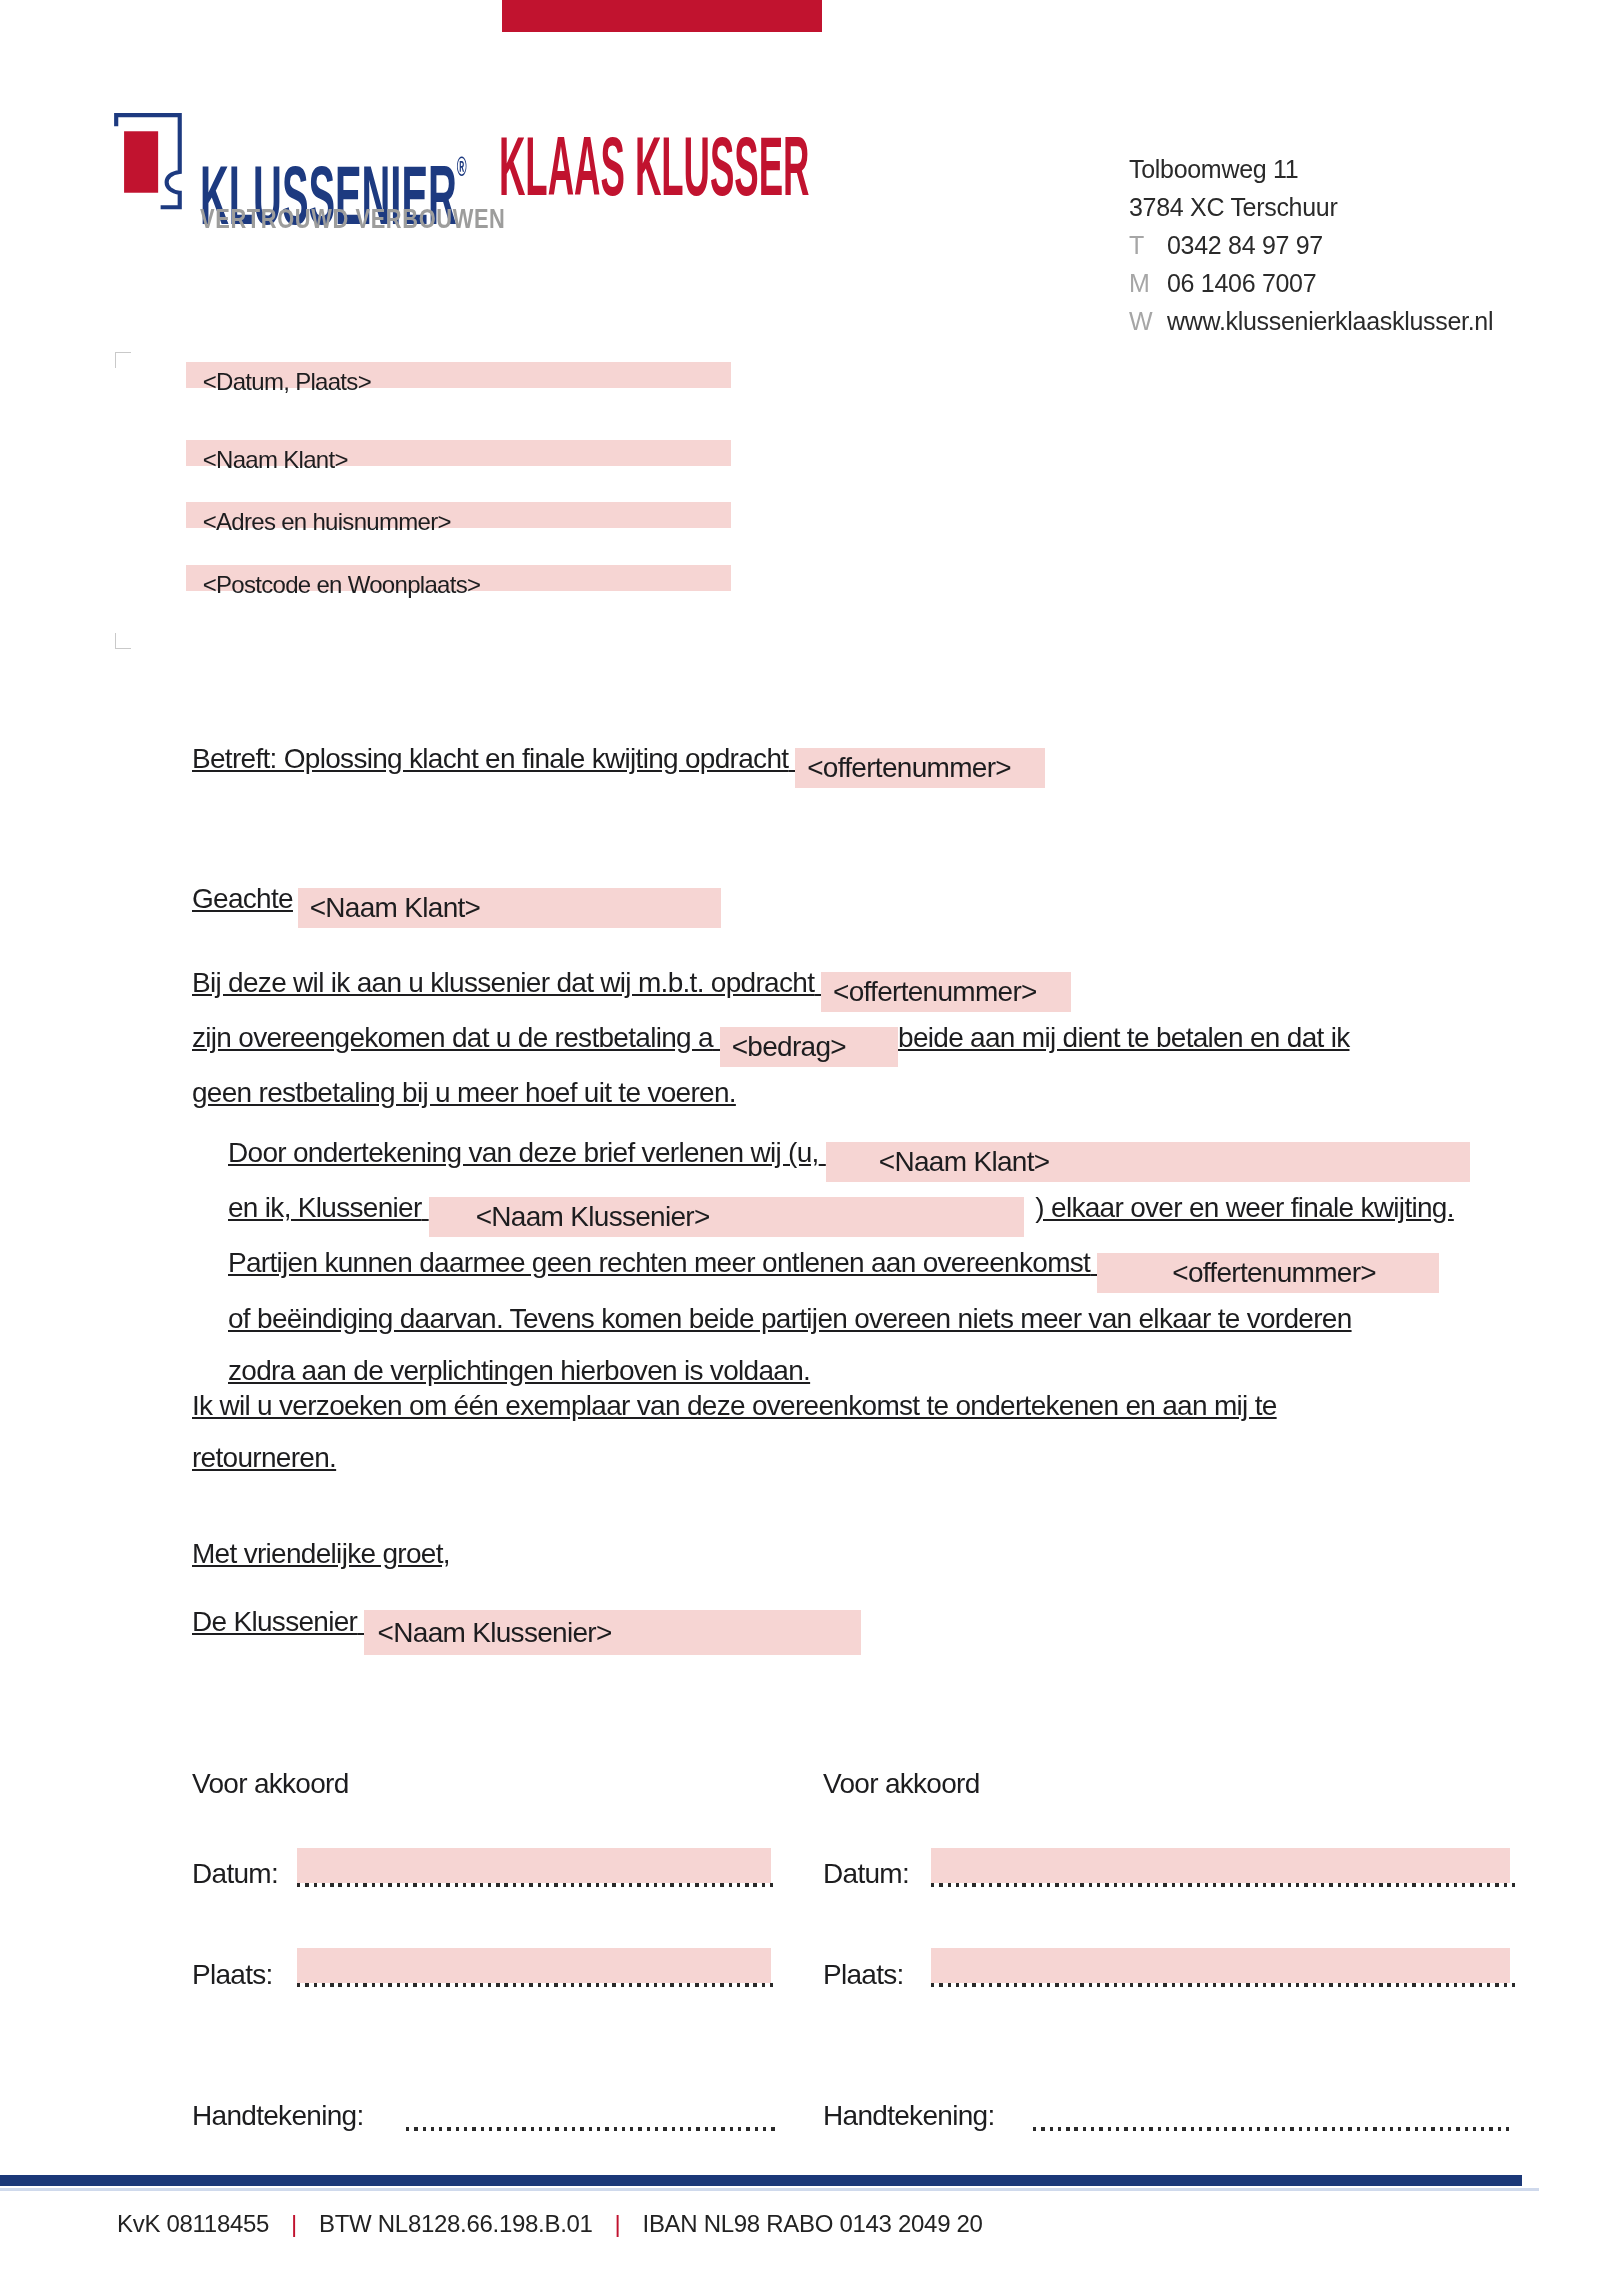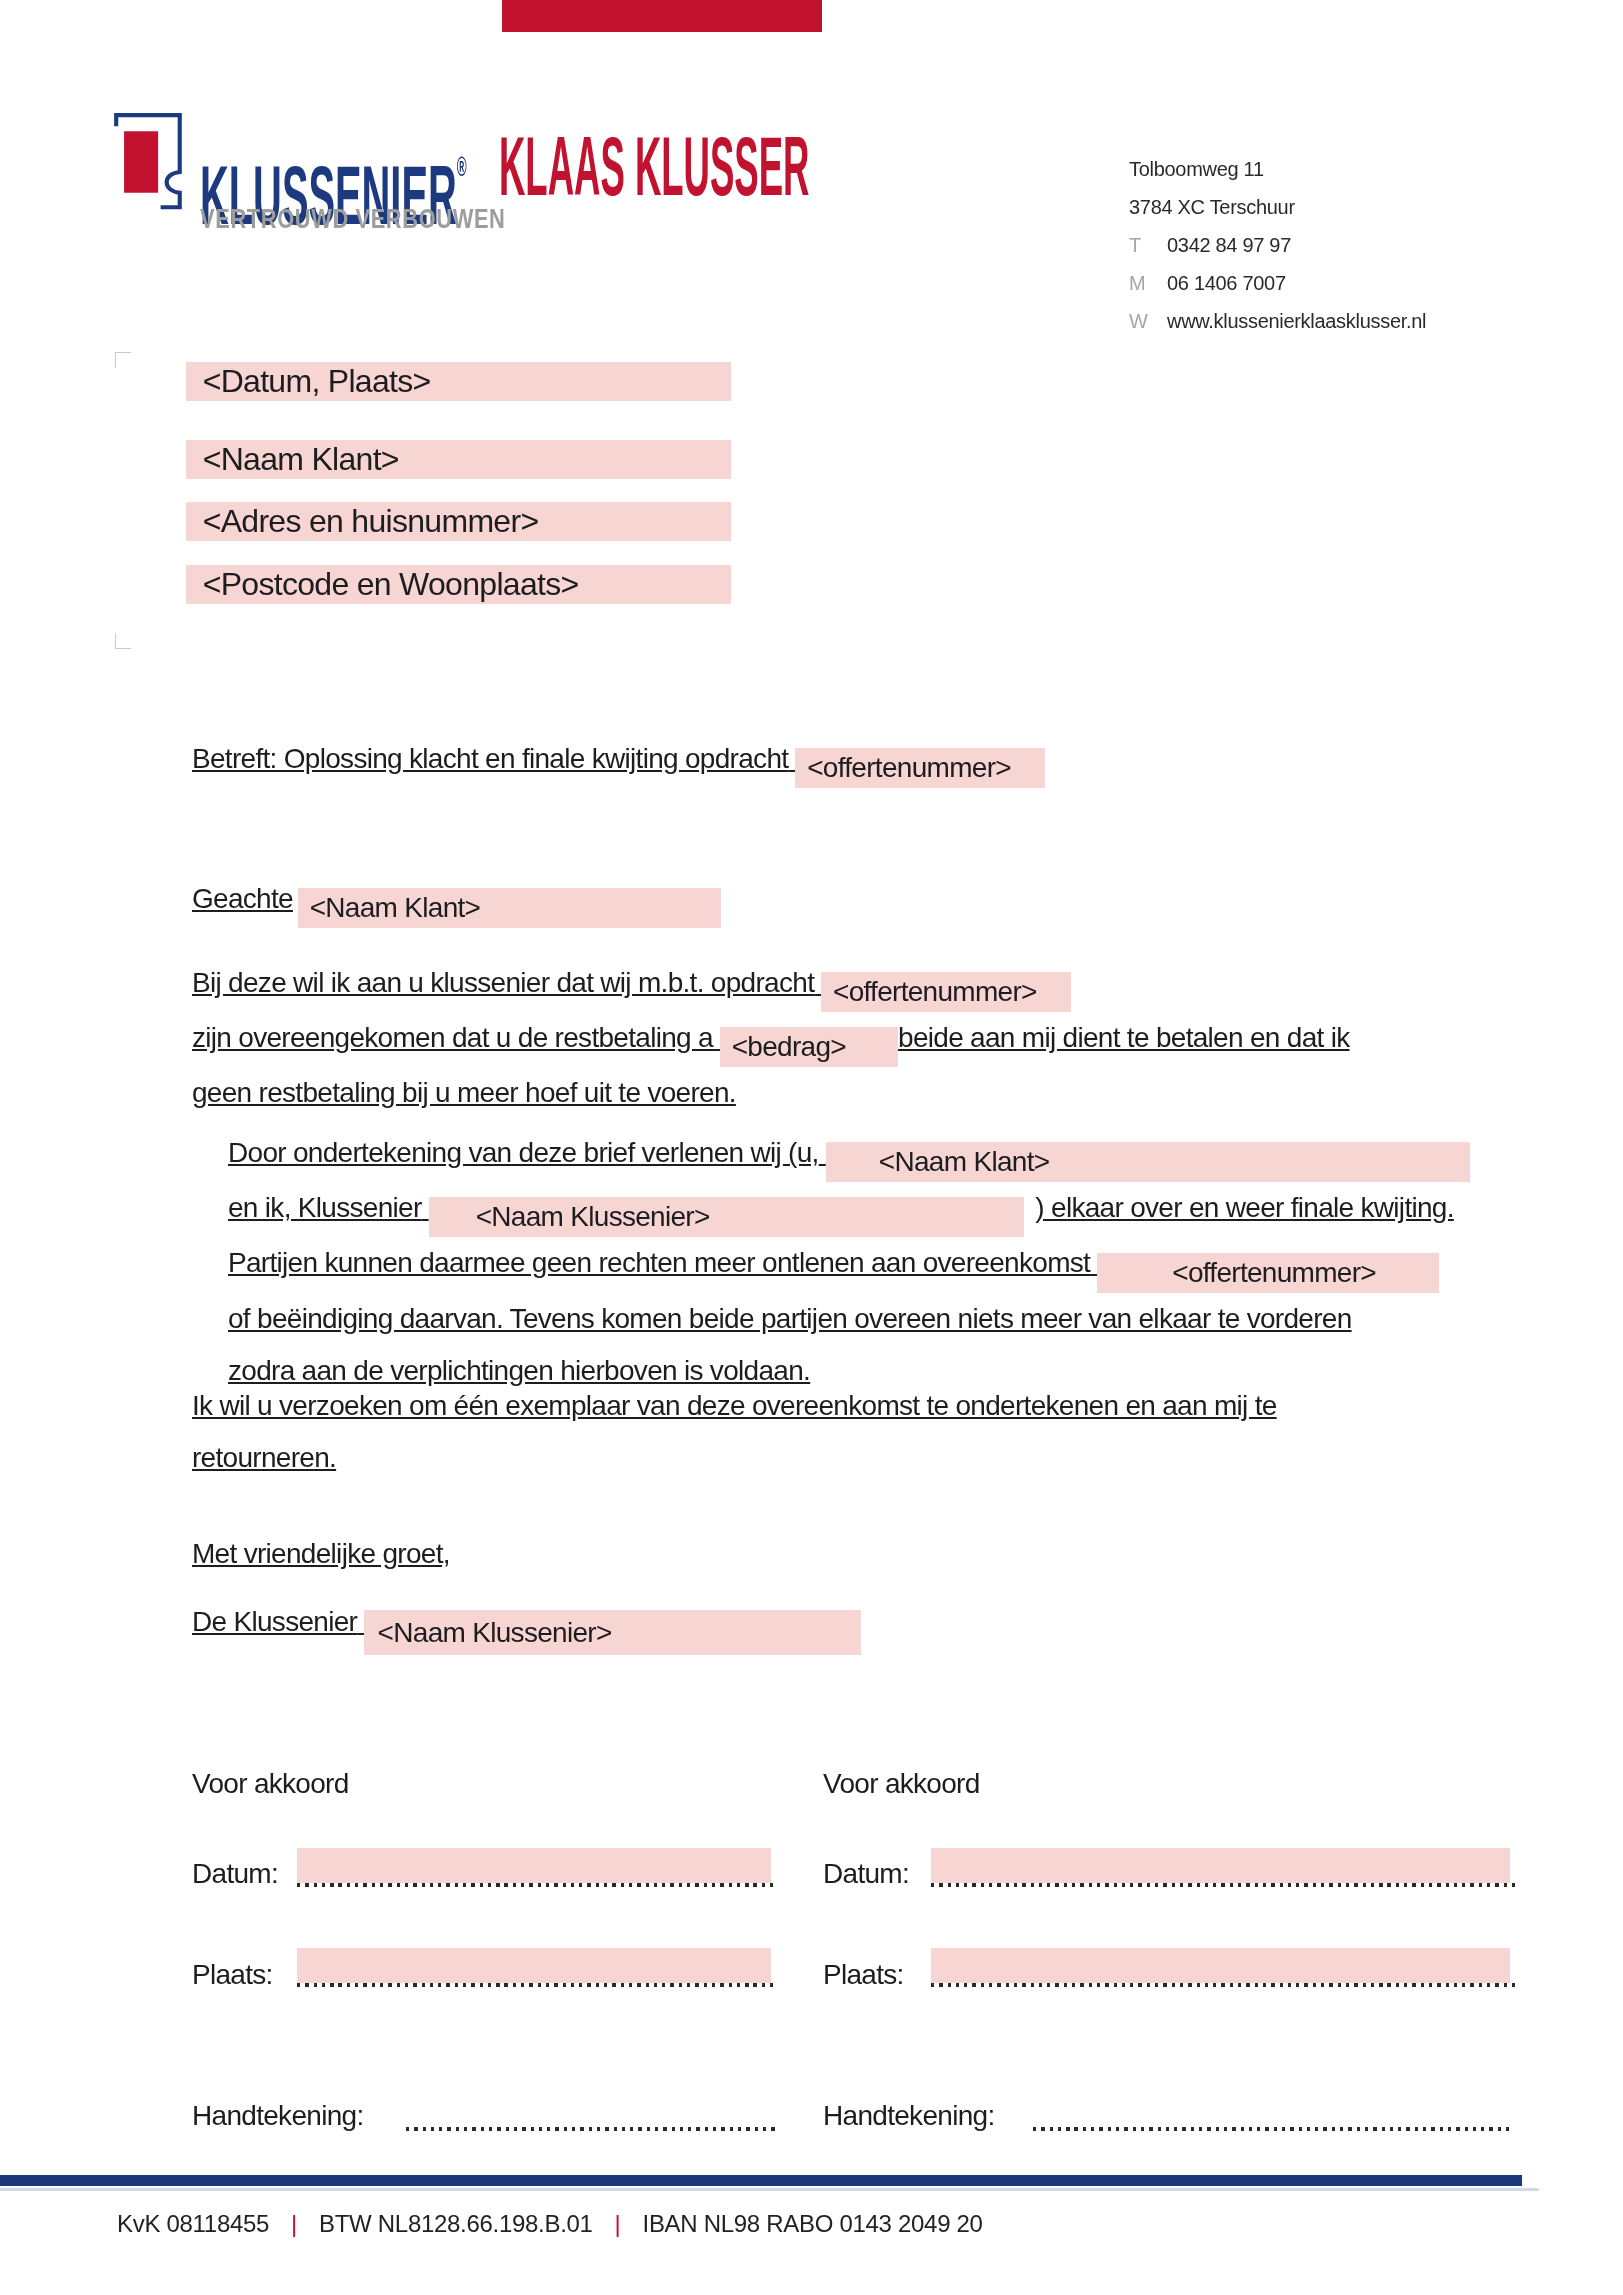--- a/index.html
+++ b/index.html
@@ -20,32 +20,32 @@
   
   .logo-word{left:200px;top:125px;font-size:83px;line-height:83px;font-weight:700;
     color:var(--brand-blue);transform:scaleX(0.48);transform-origin:0 0;white-space:nowrap;}
   .logo-reg{font-size:28px;vertical-align:48px;font-weight:700;}
   .logo-owner{left:499px;top:125px;font-size:83px;line-height:83px;font-weight:700;
     color:var(--brand-red);transform:scaleX(0.44);transform-origin:0 0;white-space:nowrap;}
   .logo-tagline{left:200px;top:205px;font-size:28px;line-height:28px;font-weight:700;
     color:#9d9d9c;letter-spacing:0.8px;transform:scaleX(0.78);transform-origin:0 0;white-space:nowrap;}
 
   
-  .contact{left:1129px;top:150px;width:434px;font-size:20px;letter-spacing:-0.3px;color:#2a2a2a;}
+  .contact{left:1129px;top:150px;width:434px;font-size:25px;letter-spacing:-0.3px;color:#2a2a2a;}
   .contact .row{height:38px;line-height:38px;white-space:nowrap;}
   .contact .lbl{display:inline-block;width:38px;color:#a6a6a6;}
 
   
   .mark{width:16px;height:16px;border-color:#c9c9c9;border-style:solid;border-width:0;}
   .mark-top{left:115px;top:352px;border-left-width:1.7px;border-top-width:1.7px;}
   .mark-bottom{left:115px;top:633px;border-left-width:1.7px;border-bottom-width:1.7px;}
 
   
-  .addr-bar{left:186px;width:545px;height:39px;background:var(--pink);
-    font-size:32px;letter-spacing:-0.7px;line-height:39px;padding-left:16.7px;white-space:nowrap;}
+  .addr-bar{left:186px;width:545px;height:26px;background:var(--pink);
+    font-size:24px;letter-spacing:-0.7px;line-height:39px;padding-left:16.7px;white-space:nowrap;}
 
   
   .body-text{font-size:28px;letter-spacing:-0.7px;color:var(--ink);white-space:nowrap;text-decoration:underline;}
   .lh50{line-height:42px;}
   .lh62{line-height:52px;}
   .hl{display:inline-block;background:var(--pink);height:40px;line-height:40px;
     vertical-align:-9.2px;padding-left:11.7px;}
   .hl-subject{width:250px;}
   .hl-salutation{width:423px;margin-left:5px;}
   .hl-p1-offer{width:250px;}

